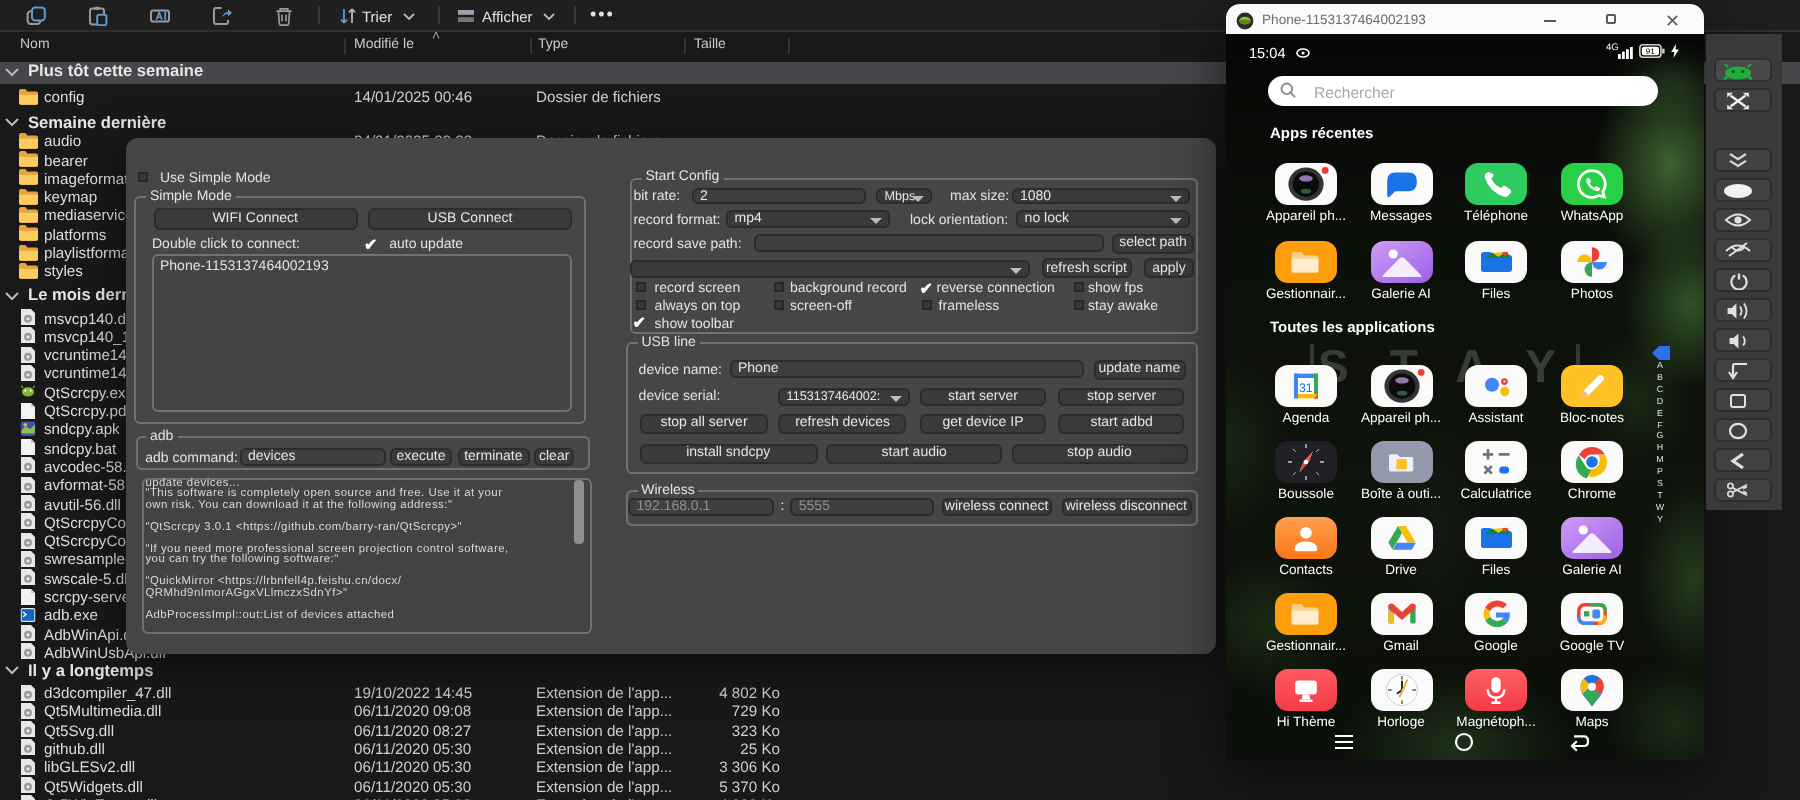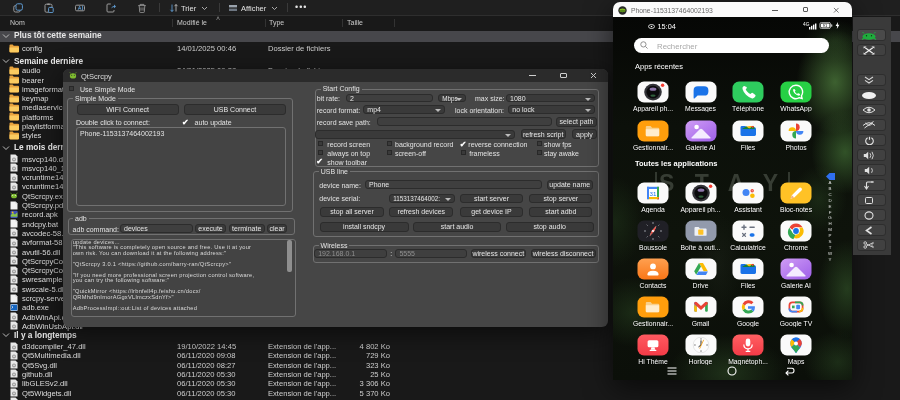--- a/index.html
+++ b/index.html
@@ -249,21 +249,21 @@
           <path d="M5.5 0.5 l2 2 h-2 z" fill="#c9c9c9"></path>
         </svg>
         <span class="nm">QtScrcpy.pdb</span>
       </div>
   <div class="row" style="top:209.30000000000007px;">
         <svg class="ficon" viewBox="0 0 8 9" style="top:0.5px;">
           <rect x="0.4" y="0.8" width="7.2" height="7.2" rx="1" fill="#3f51b5"></rect>
           <path d="M0.8 5 l2.2-2 2 1.6 2.4-2.4 v4.6 h-6.6z" fill="#8bc34a"></path>
           <circle cx="2.6" cy="2.4" r="0.9" fill="#ffc107"></circle>
         </svg>
-        <span class="nm">record.apk</span>
+        <span class="nm">sndcpy.apk</span>
       </div>
   <div class="row" style="top:218.60000000000008px;">
         <svg class="ficon" viewBox="0 0 8 9" style="top:0.5px;">
           <path d="M0.5 0.5 h5 l2 2 v6 h-7 z" fill="#f2f2f2"></path>
           <path d="M5.5 0.5 l2 2 h-2 z" fill="#c9c9c9"></path>
         </svg>
         <span class="nm">sndcpy.bat</span>
       </div>
   <div class="row" style="top:227.9000000000001px;">
         <svg class="ficon" viewBox="0 0 8 9" style="top:0.5px;">
@@ -431,34 +431,20 @@
         <span class="nm">Qt5WinExtras.dll</span>
         <span class="dt">06/11/2020 05:30</span>
         <span class="tp">Extension de l'app...</span>
         <span class="sz">4 398 Ko</span>
       </div>
   </div>
 </div>
 
 <div id="qt">
   <div id="qtbg"></div>
-  <div id="qtbar">
-    <svg class="abs" style="left:6px;top:3px;width:8px;height:7px;" viewBox="0 0 9 8">
-        <ellipse cx="4.5" cy="4.5" rx="3.6" ry="3" fill="#7ebc2f"></ellipse>
-        <circle cx="3" cy="3.8" r="0.6" fill="#2b2b2b"></circle>
-        <circle cx="6" cy="3.8" r="0.6" fill="#2b2b2b"></circle>
-        <path d="M1.6 1.6 L0.9 0.4 M7.4 1.6 L8.1 0.4" stroke="#7ebc2f" stroke-width="0.8"></path>
-      </svg>
-    <span class="t">QtScrcpy</span>
-    <span class="abs" style="left:466px;top:6px;width:7px;height:1.2px;background:#cfcfcf;"></span>
-    <span class="abs" style="left:497px;top:3.5px;width:7px;height:5px;border:1px solid #cfcfcf;border-radius:1px;"></span>
-    <svg class="abs" style="left:527px;top:2.5px;width:7px;height:7px;" viewBox="0 0 7 7">
-        <path d="M1 1 L6 6 M6 1 L1 6" stroke="#cfcfcf" stroke-width="1"></path>
-      </svg>
-  </div>
 
   <span class="cb" style="left:6px;top:19px;"></span>
   <span class="lbl" style="left:17px;top:19px;">Use Simple Mode</span>
   <div class="gbox" style="left:4px;top:31px;width:226px;height:114px;"></div>
   <span class="glab" style="left:10px;top:27.5px;">Simple Mode</span>
   <div class="btn" style="left:13.6px;top:36.6px;width:102px;height:11px;line-height:10px;">WIFI Connect</div>
   <div class="btn" style="left:121px;top:36.6px;width:102px;height:11px;line-height:10px;">USB Connect</div>
   <span class="lbl" style="left:13px;top:52.2px;">Double click to connect:</span>
   <span class="ck" style="left:119px;top:52.5px;">✔</span>
   <span class="lbl" style="left:131.6px;top:52.2px;">auto update</span>
@@ -560,21 +546,21 @@
     <svg class="abs" style="left:220px;top:4.5px;width:6.5px;height:6.5px;" viewBox="0 0 7 7">
         <path d="M1 1 L6 6 M6 1 L1 6" stroke="#5a5a5a" stroke-width="0.9"></path>
       </svg>
   </div>
   <div id="pscr">
     <div class="abs" id="wall"></div>
     <div class="abs" style="left:46px;top:153px;font-size:23px;font-weight:bold;letter-spacing:20.5px;color:rgba(160,170,156,0.29);">STAY</div>
       <div class="abs" style="left:42px;top:155px;width:2px;height:17px;background:rgba(165,175,160,0.25);"></div>
       <div class="abs" style="left:175px;top:155px;width:2px;height:17px;background:rgba(165,175,160,0.25);"></div>
 
-    <span class="abs" style="left:11.5px;top:4.5px;font-size:7.3px;color:#fff;margin-left:33px;">15:04</span>
+    <span class="abs" style="left:11.5px;top:4.5px;font-size:7.3px;color:#fff;">15:04</span>
     <svg class="abs" style="left:34.5px;top:6.5px;width:7px;height:5px;" viewBox="0 0 7 5">
         <ellipse cx="3.5" cy="2.5" rx="3" ry="2" fill="none" stroke="#fff" stroke-width="0.8"></ellipse>
         <circle cx="3.5" cy="2.5" r="0.8" fill="#fff"></circle>
       </svg>
     <span class="abs" style="left:190px;top:5px;font-size:4.8px;color:#fff;">4G</span>
     <svg class="abs" style="left:196px;top:5.5px;width:8px;height:7px;" viewBox="0 0 8 7">
         <rect x="0" y="4" width="1.4" height="2.5" fill="#fff"></rect>
         <rect x="2" y="2.8" width="1.4" height="3.7" fill="#fff"></rect>
         <rect x="4" y="1.6" width="1.4" height="4.9" fill="#fff"></rect>
         <rect x="6" y="0.5" width="1.4" height="6" fill="#fff"></rect>
@@ -589,21 +575,21 @@
         <path d="M3 0 L0.6 4 H2.2 L1.8 7 L4.4 2.8 H2.8 Z" fill="#fff"></path>
       </svg>
 
     <div class="abs" style="left:21px;top:20.5px;width:195px;height:15.5px;background:#fff;border-radius:8px;"></div>
     <svg class="abs" style="left:27px;top:24px;width:8.5px;height:8.5px;" viewBox="0 0 9 9">
         <circle cx="3.6" cy="3.6" r="2.8" fill="none" stroke="#8a8a8a" stroke-width="1"></circle>
         <path d="M5.8 5.8 L8 8" stroke="#8a8a8a" stroke-width="1"></path>
       </svg>
     <span class="abs" style="left:44px;top:24.5px;font-size:7.8px;color:#a8a8a8;">Rechercher</span>
 
-    <span class="abs" style="left:22px;top:44.5px;font-size:7.5px;font-weight:normal;color:#fff;">Apps récentes</span>
+    <span class="abs" style="left:22px;top:44.5px;font-size:7.5px;font-weight:bold;color:#fff;">Apps récentes</span>
     <span class="abs" style="left:22px;top:141.5px;font-size:7.5px;font-weight:bold;color:#fff;">Toutes les applications</span>
     <div id="apps">
     <svg class="appic" style="left:24px;top:64.2px;" viewBox="0 0 32 22">
           <rect x="0.5" y="0.5" width="31" height="21" rx="6.5" fill="#fafafa"></rect>
           <g transform="translate(5 0)">
             <ellipse cx="11" cy="11.1" rx="8.8" ry="8.3" fill="#333338"></ellipse>
             <ellipse cx="11" cy="11.1" rx="6.6" ry="6.3" fill="#0b0b0d"></ellipse>
             <ellipse cx="11" cy="8.2" rx="3.4" ry="1.6" fill="#8e77ab"></ellipse>
             <ellipse cx="11" cy="14.6" rx="2.6" ry="1.2" fill="#2e5d3a"></ellipse>
             <circle cx="20.6" cy="4.2" r="1.7" fill="#f53b30"></circle>

